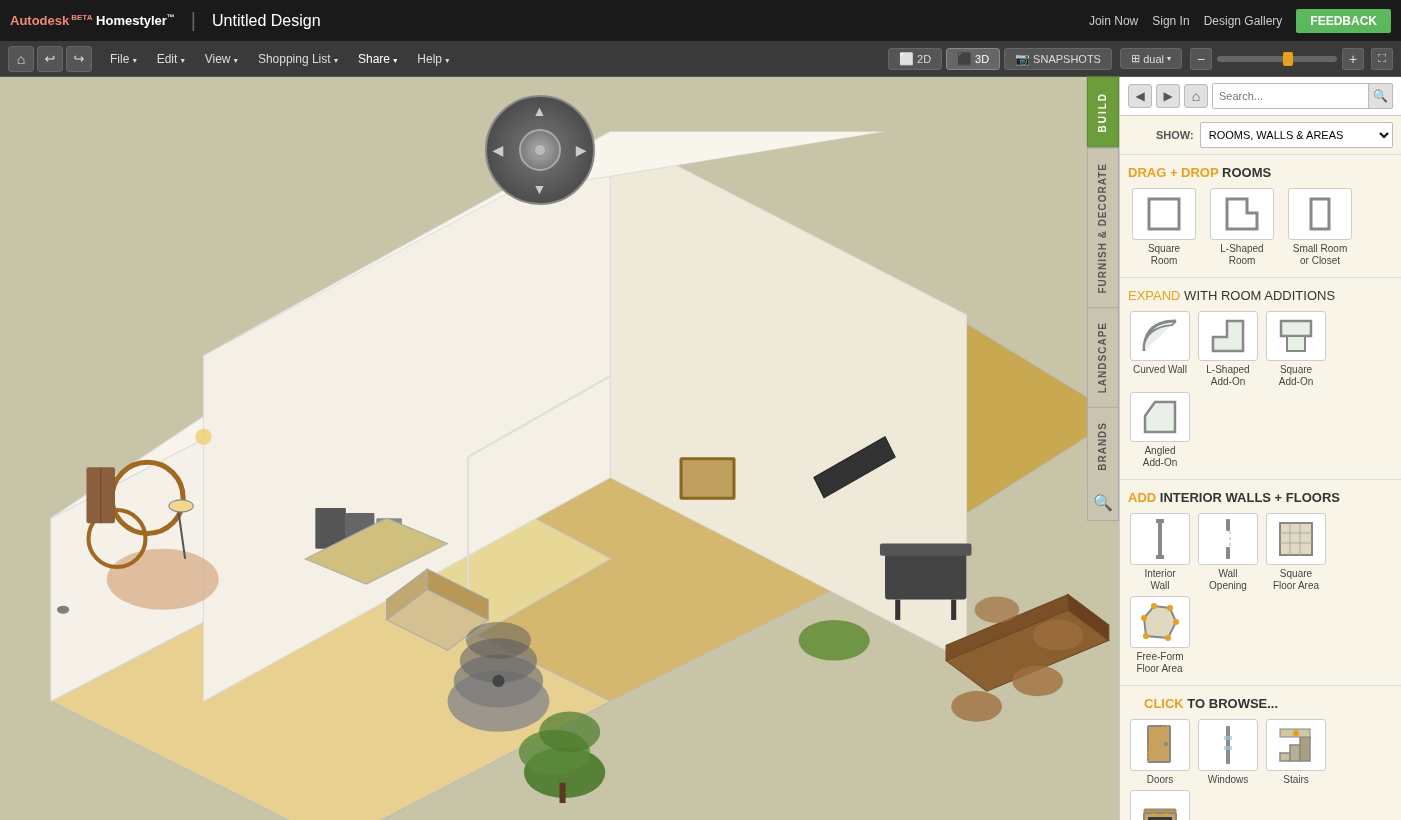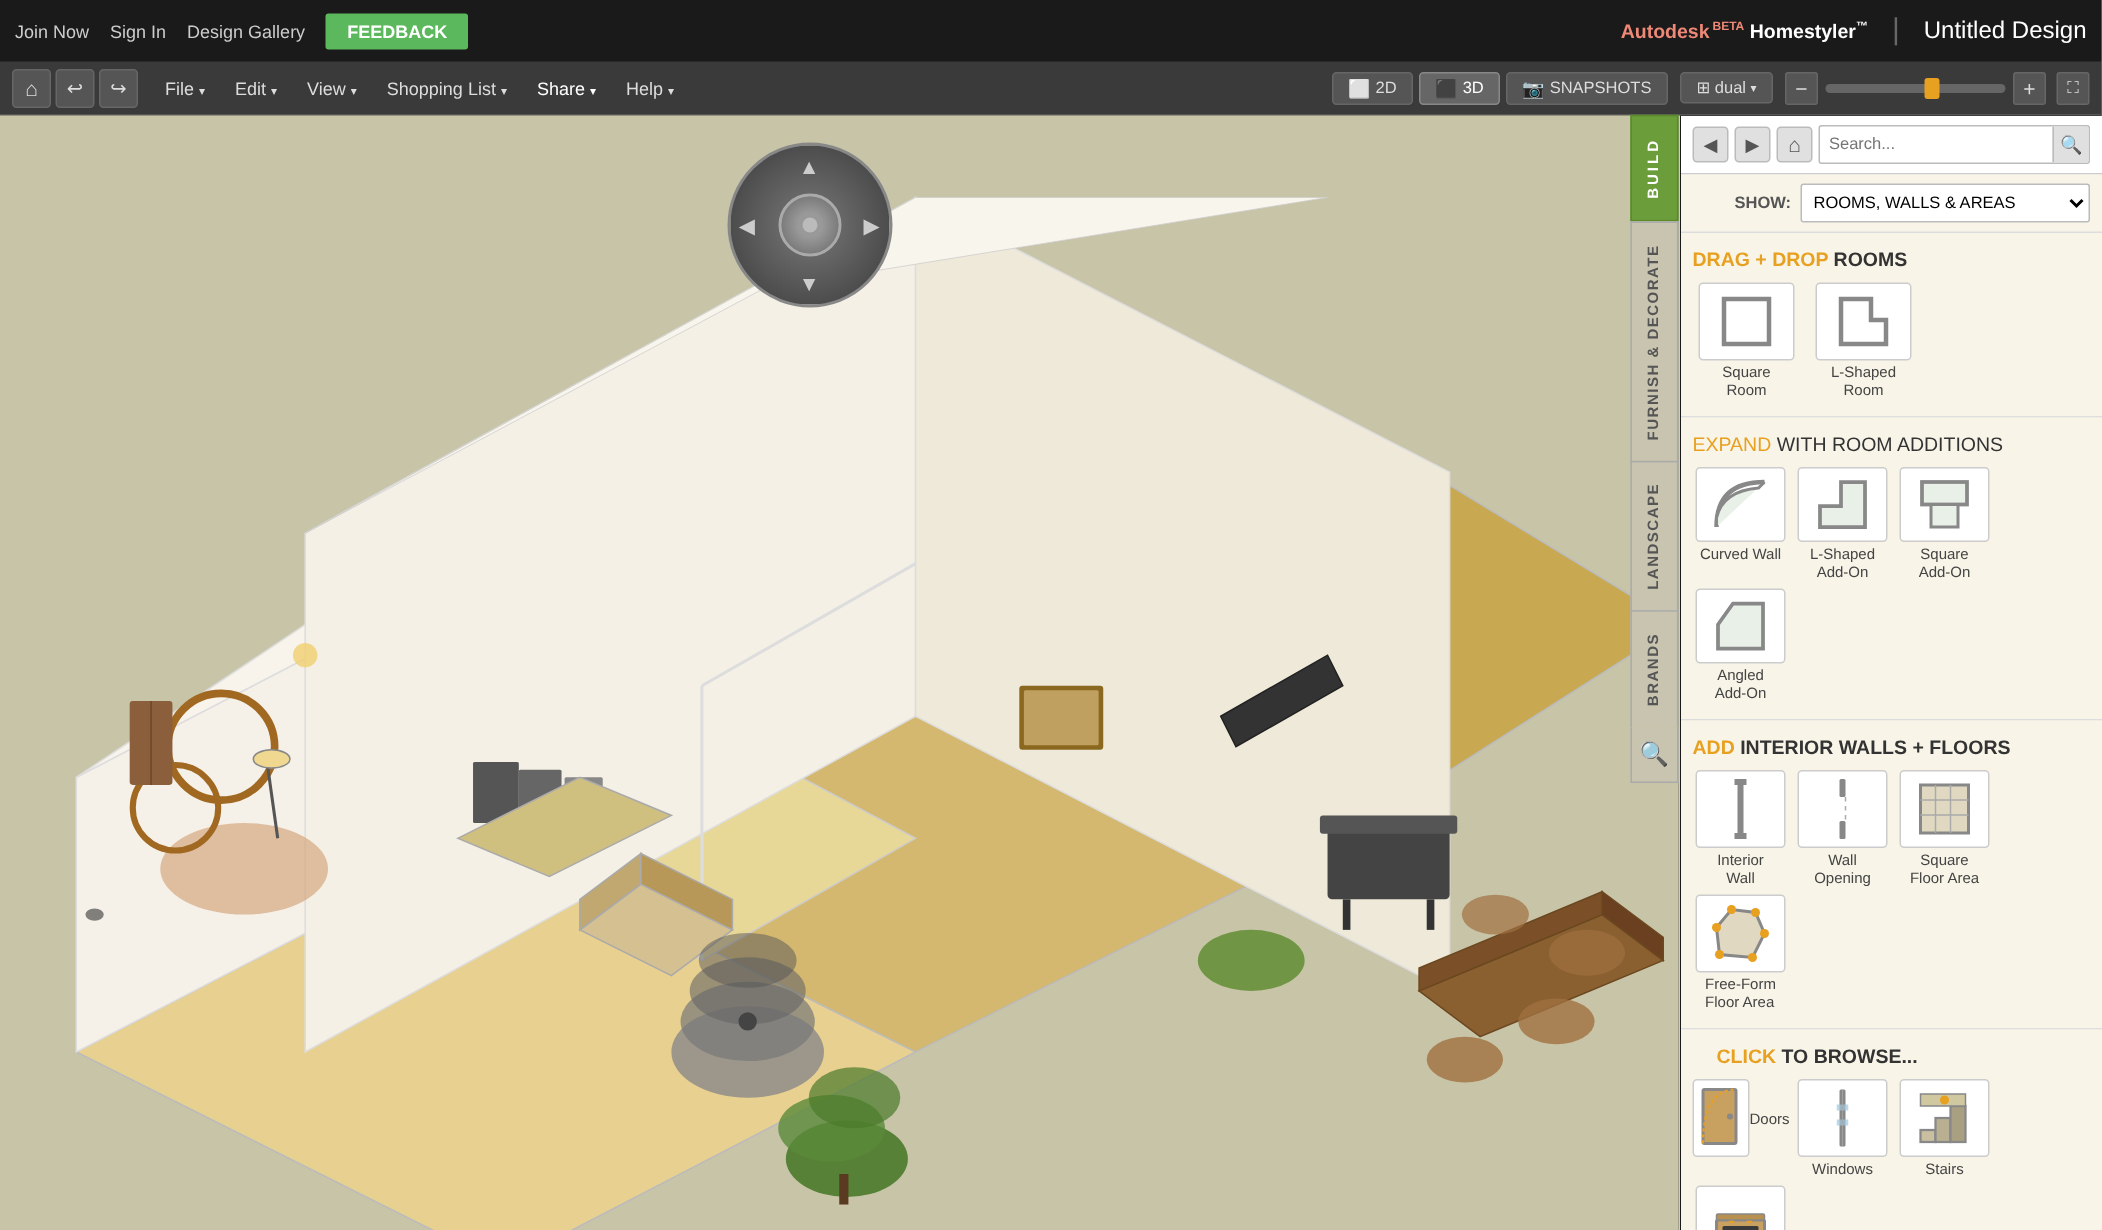--- a/index.html
+++ b/index.html
@@ -49,33 +49,33 @@
     
     #right-panel {
       width: 282px; background: #f0ede0; display: flex; flex-direction: column;
       border-left: 1px solid #ccc; overflow-y: auto;
     }
   </style>
 </head>
 <body>
 
 <div id="top-bar">
-  <div id="top-right" style="display:flex;align-items:center;gap:14px;">
-    <a style="color:#ccc;font-size:12px;text-decoration:none;cursor:pointer;">Join Now</a>
-    <a style="color:#ccc;font-size:12px;text-decoration:none;cursor:pointer;">Sign In</a>
-    <a style="color:#ccc;font-size:12px;text-decoration:none;cursor:pointer;">Design Gallery</a>
-    <button id="feedback-btn" style="background:#5cb85c;color:#fff;border:none;padding:5px 14px;font-size:12px;font-weight:bold;cursor:pointer;border-radius:2px;">FEEDBACK</button>
-  </div>
   <div id="logo-area">
     <span id="logo-text">
       <span style="color:#e87;">Autodesk</span><sup style="color:#e87;font-size:8px;margin-left:2px;">BETA</sup>
       <span style="color:#fff;"> Homestyler</span><sup style="color:#fff;font-size:8px;">™</sup>
     </span>
     <span id="title-separator" style="color:#666;font-size:20px;margin:0 8px;">|</span>
     <span id="design-title" style="color:#fff;font-size:16px;">Untitled Design</span>
+  </div>
+  <div id="top-right" style="display:flex;align-items:center;gap:14px;">
+    <a style="color:#ccc;font-size:12px;text-decoration:none;cursor:pointer;">Join Now</a>
+    <a style="color:#ccc;font-size:12px;text-decoration:none;cursor:pointer;">Sign In</a>
+    <a style="color:#ccc;font-size:12px;text-decoration:none;cursor:pointer;">Design Gallery</a>
+    <button id="feedback-btn" style="background:#5cb85c;color:#fff;border:none;padding:5px 14px;font-size:12px;font-weight:bold;cursor:pointer;border-radius:2px;">FEEDBACK</button>
   </div>
 </div>
 
 <div id="toolbar" style="width:100%;height:36px;background:#3a3a3a;display:flex;align-items:center;gap:0;padding:0 8px;border-bottom:1px solid #555;">
 
   <button style="width:26px;height:26px;background:#555;border:1px solid #666;border-radius:3px;cursor:pointer;color:#ddd;font-size:14px;margin-right:3px;">⌂</button>
   <button style="width:26px;height:26px;background:#555;border:1px solid #666;border-radius:3px;cursor:pointer;color:#ddd;font-size:13px;margin-right:3px;">↩</button>
   <button style="width:26px;height:26px;background:#555;border:1px solid #666;border-radius:3px;cursor:pointer;color:#ddd;font-size:13px;margin-right:8px;">↪</button>
 
   <div style="display:flex;align-items:center;">
@@ -272,20 +272,28 @@
 
         <div style="display:flex;flex-direction:column;align-items:center;cursor:pointer;width:72px;">
           <div style="width:64px;height:52px;background:#fff;border:1px solid #ccc;border-radius:3px;display:flex;align-items:center;justify-content:center;margin-bottom:3px;">
             <svg width="38" height="38" viewBox="0 0 38 38">
               <polygon points="4,4 24,4 24,18 34,18 34,34 4,34" fill="white" stroke="#888" stroke-width="3"></polygon>
             </svg>
           </div>
           <span style="font-size:10px;color:#444;text-align:center;line-height:1.2;">L-Shaped<br>Room</span>
         </div>
 
+        <div style="display:flex;flex-direction:column;align-items:center;cursor:pointer;width:72px;">
+          <div style="width:64px;height:52px;background:#fff;border:1px solid #ccc;border-radius:3px;display:flex;align-items:center;justify-content:center;margin-bottom:3px;">
+            <svg width="38" height="38" viewBox="0 0 38 38">
+              <rect x="10" y="4" width="18" height="30" fill="white" stroke="#888" stroke-width="3"></rect>
+            </svg>
+          </div>
+          <span style="font-size:10px;color:#444;text-align:center;line-height:1.2;">Small Room<br>or Closet</span>
+        </div>
 
       </div>
     </div>
 
     <div style="padding:10px 8px;border-bottom:1px solid #ddd;background:#f8f5e8;">
       <div style="font-size:13px;font-weight:normal;margin-bottom:8px;">
         <span style="color:#e8a020;">EXPAND</span><span style="color:#333;"> WITH ROOM ADDITIONS</span>
       </div>
       <div style="display:flex;gap:4px;align-items:flex-start;flex-wrap:wrap;">
 
@@ -388,21 +396,21 @@
 
       </div>
     </div>
 
     <div style="padding:10px 8px;border-bottom:1px solid #ddd;background:#f8f5e8;">
       <div style="font-size:13px;font-weight:bold;margin-bottom:8px;">
         <span style="color:#e8a020;margin-left:16px;">CLICK</span><span style="color:#333;"> TO BROWSE...</span>
       </div>
       <div style="display:flex;gap:4px;align-items:flex-start;flex-wrap:wrap;">
 
-        <div style="display:flex;flex-direction:row;align-items:center;cursor:pointer;width:64px;">
+        <div style="display:flex;flex-direction:column;align-items:center;cursor:pointer;width:64px;">
           <div style="width:60px;height:52px;background:#fff;border:1px solid #ccc;border-radius:3px;display:flex;align-items:center;justify-content:center;margin-bottom:3px;">
             <svg width="36" height="46" viewBox="0 0 36 46">
               <rect x="6" y="4" width="22" height="36" fill="#c8a060" stroke="#888" stroke-width="2" rx="1"></rect>
               <path d="M6,40 Q6,4 28,4" fill="none" stroke="#e8a020" stroke-width="1.5" stroke-dasharray="2,2"></path>
               <circle cx="24" cy="22" r="2" fill="#888"></circle>
             </svg>
           </div>
           <span style="font-size:10px;color:#444;text-align:center;line-height:1.2;">Doors</span>
         </div>
 

